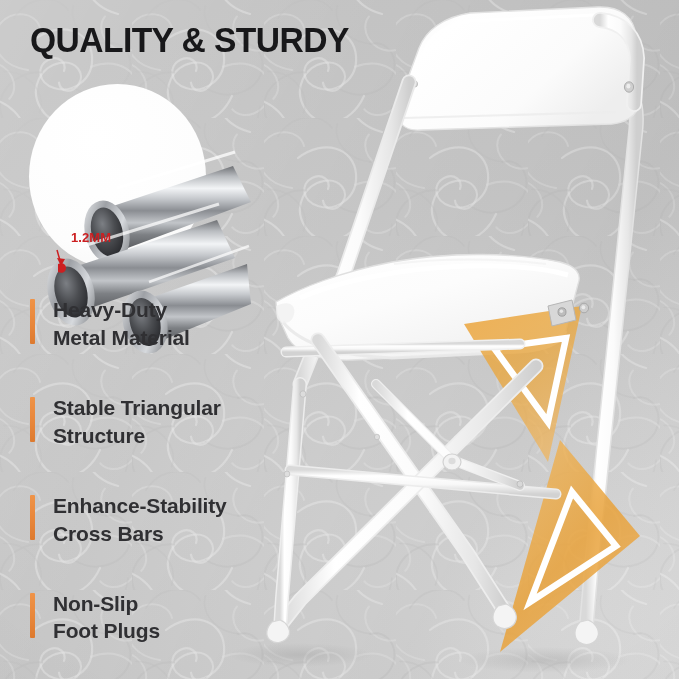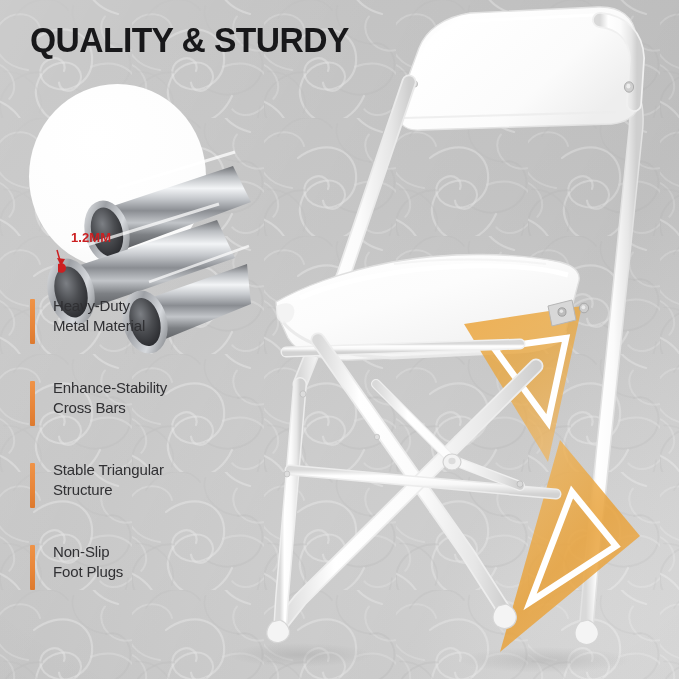--- a/index.html
+++ b/index.html
@@ -61,22 +61,22 @@
   
   .features{position:absolute;left:30px;top:296px;width:250px;}
   .feature{position:relative;padding-left:23px;margin-bottom:42px;}
   .feature:last-child{margin-bottom:12px;}
   .feature-bar{
     position:absolute;left:0;top:3px;
     width:5px;height:45px;border-radius:1px;
     background:linear-gradient(180deg,#ef9348 0%,#e8863a 55%,#dd7a2f 100%);
   }
   .feature-text{
-    font-size:15px;line-height:1.33;
-    color:#303033;letter-spacing:-.15px;white-space:pre-line;
+    font-size:21px;line-height:1.33;
+    color:#303033;letter-spacing:-.15px;white-space:pre-line;font-weight:bold;
   }
 
   
   .chair{position:absolute;left:0;top:0;width:679px;height:679px;}
 </style>
 </head>
 <body>
 
 <div class="canvas">
 
@@ -282,27 +282,27 @@
   </div>
 
   <div class="features">
     <div class="feature">
       <span class="feature-bar"></span>
       <div class="feature-text">Heavy-Duty
 Metal Material</div>
     </div>
     <div class="feature">
       <span class="feature-bar"></span>
-      <div class="feature-text">Enhance-Stability
-Cross Bars</div>
+      <div class="feature-text">Stable Triangular
+Structure</div>
     </div>
     <div class="feature">
       <span class="feature-bar"></span>
-      <div class="feature-text">Stable Triangular
-Structure</div>
+      <div class="feature-text">Enhance-Stability
+Cross Bars</div>
     </div>
     <div class="feature">
       <span class="feature-bar"></span>
       <div class="feature-text">Non-Slip
 Foot Plugs</div>
     </div>
   </div>
 
 </div>
 

